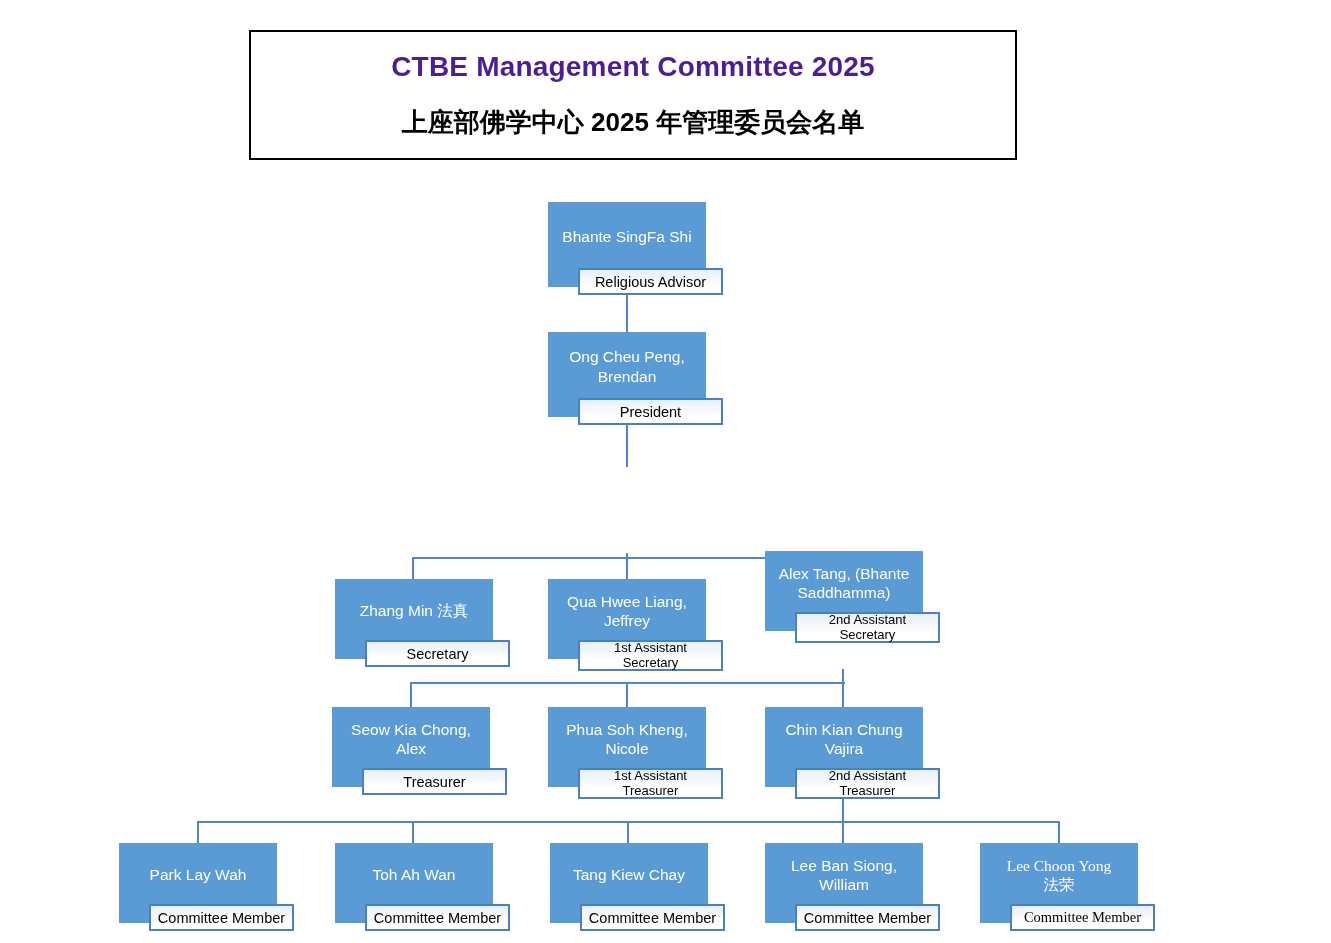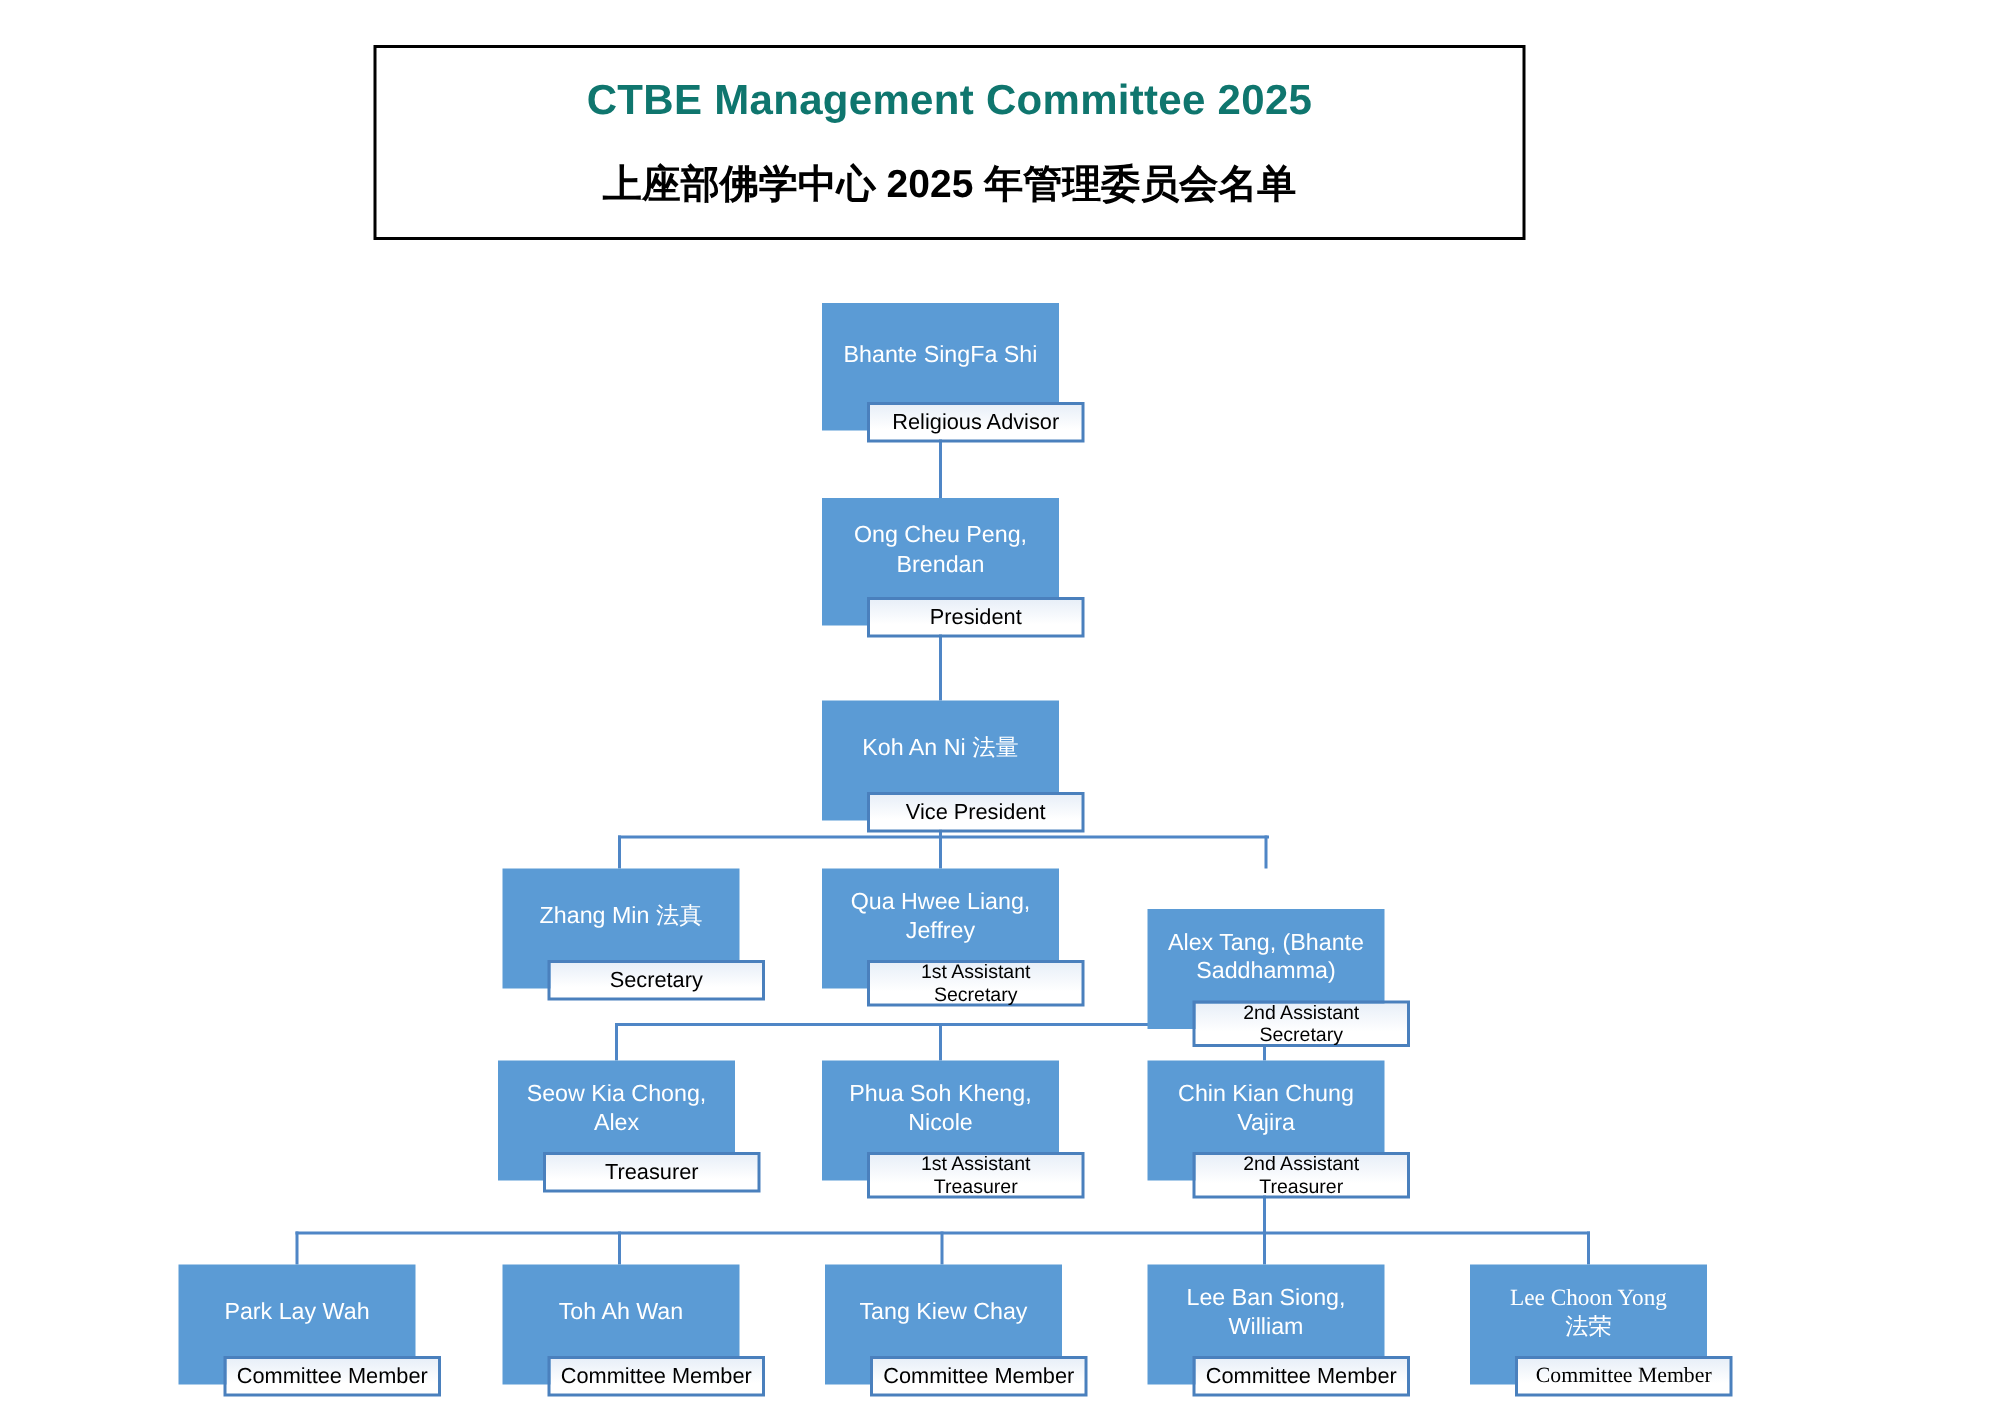--- a/index.html
+++ b/index.html
@@ -14,21 +14,21 @@
   body{font-family:"Liberation Sans","DejaVu Sans",sans-serif;}
   .page{position:relative;width:1331px;height:943px;background:#ffffff;overflow:hidden;}
 
   
   .title-box{
     position:absolute;left:249px;top:30px;width:768px;height:130px;
     border:2px solid var(--title-border);box-sizing:border-box;
     display:flex;flex-direction:column;align-items:center;justify-content:center;
     gap:22px;background:#ffffff;
   }
-  .title-en{font-size:28px;font-weight:bold;color:#0f766e;letter-spacing:0.2px;}
+  .title-en{font-size:28px;font-weight:bold;color:#4c1d95;letter-spacing:0.2px;}
   .title-zh{font-size:26px;font-weight:bold;color:#000;}
 
   
   .chart{position:absolute;left:0;top:0;width:1331px;height:943px;}
 
   .node{position:absolute;width:158px;z-index:2;}
   .node-box{
     position:absolute;left:0;top:0;width:158px;height:100%;
     background:var(--node-fill);
     display:flex;align-items:center;justify-content:center;
@@ -81,41 +81,35 @@
 Brendan</div>
         </div>
         <div class="role-label single" style="top: 66px;">President</div>
       </div>
       <div class="node" style="left: 548px; top: 202px; height: 85px;">
         <div class="node-box">
           <div class="node-name">Bhante SingFa Shi</div>
         </div>
         <div class="role-label single" style="top: 66px;">Religious Advisor</div>
       </div>
-      <div class="node" style="left: 548px; top: 467px; height: 80px;">
-        <div class="node-box">
-          <div class="node-name">Koh An Ni 法量</div>
-        </div>
-        <div class="role-label single" style="top: 61px;">Vice President</div>
-      </div>
       <div class="node" style="left: 335px; top: 579px; height: 80px;">
         <div class="node-box">
           <div class="node-name">Zhang Min 法真</div>
         </div>
         <div class="role-label single" style="top: 61px;">Secretary</div>
       </div>
       <div class="node" style="left: 548px; top: 579px; height: 80px;">
         <div class="node-box">
           <div class="node-name">Qua Hwee Liang,
 Jeffrey</div>
         </div>
         <div class="role-label double" style="top: 61px;">1st Assistant
 Secretary</div>
       </div>
-      <div class="node" style="left: 765px; top: 606px; height: 80px; text-decoration: underline;">
+      <div class="node" style="left: 765px; top: 551px; height: 80px; text-decoration: underline;">
         <div class="node-box">
           <div class="node-name">Alex Tang, (Bhante
 Saddhamma)</div>
         </div>
         <div class="role-label double" style="top: 61px;">2nd Assistant
 Secretary</div>
       </div>
       <div class="node" style="left: 332px; top: 707px; height: 80px;">
         <div class="node-box">
           <div class="node-name">Seow Kia Chong,

